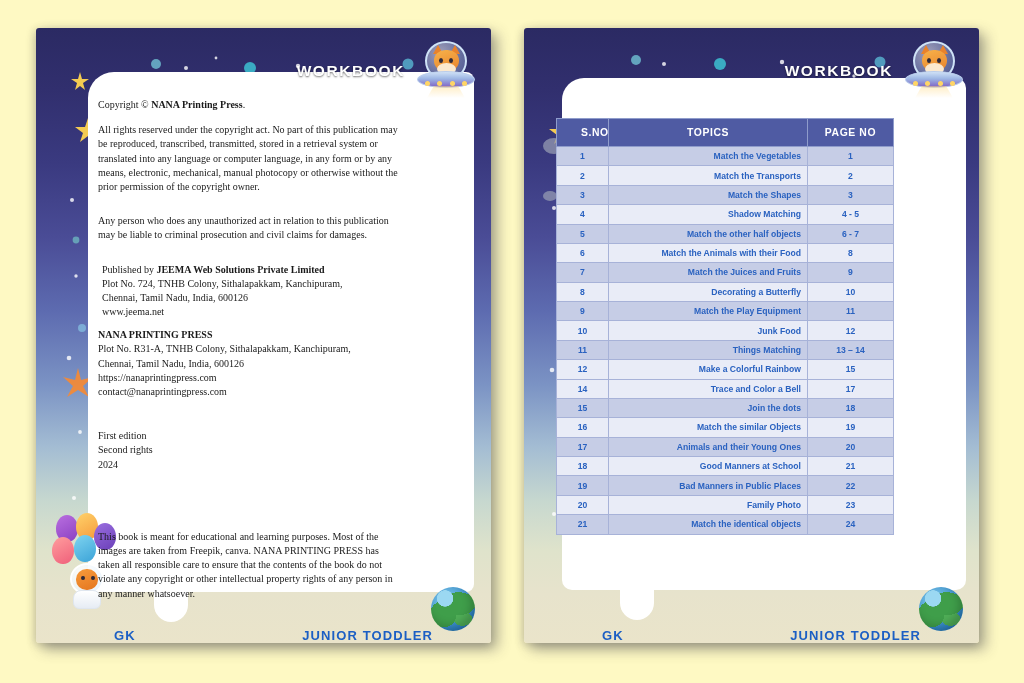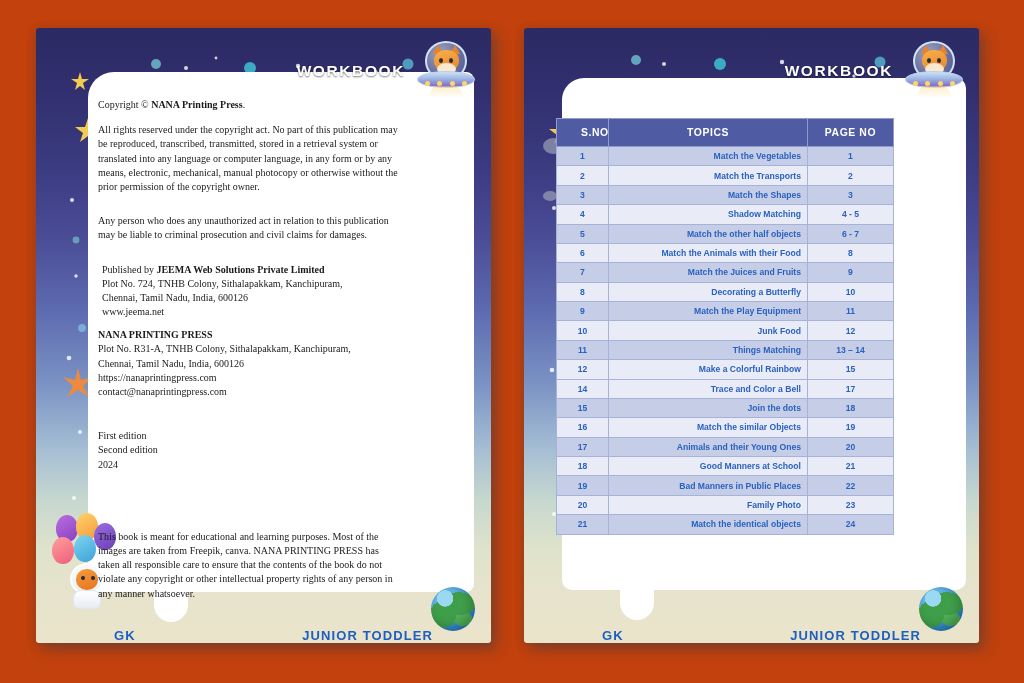--- a/index.html
+++ b/index.html
@@ -6,21 +6,21 @@
   * { box-sizing: border-box; margin: 0; padding: 0; }
   html, body {
     width: 1024px; height: 683px;
     background: #ffffff;
     font-family: "Liberation Sans", sans-serif;
     overflow: hidden;
   }
   .spread {
     position: relative;
     width: 1024px; height: 683px;
-    background: #c2410c;
+    background: #fef9c3;
   }
 
   
   .page {
     position: absolute;
     top: 28px;
     width: 455px;
     height: 615px;
     border-radius: 3px;
     overflow: hidden;
@@ -405,21 +405,21 @@
           </p>
       </div>
 
       <div class="spacer-lg" style="height:30px"></div>
 
       <div>
         <p style="margin-bottom:0">
             <span class="edition-line">First edition</span>
           </p>
         <p style="margin-bottom:0">
-            <span class="edition-line">Second edition</span>
+            <span class="edition-line">Second rights</span>
           </p>
         <p style="margin-bottom:16px">
             <span class="edition-line">2024</span>
           </p>
       </div>
 
       <div class="spacer-lg" style="height:42px"></div>
 
       <p>This book is meant for educational and learning purposes. Most of the images are taken from Freepik, canva. NANA PRINTING PRESS has taken all responsible care to ensure that the contents of the book do not violate any copyright or other intellectual property rights of any person in any manner whatsoever.</p>
     </div>

